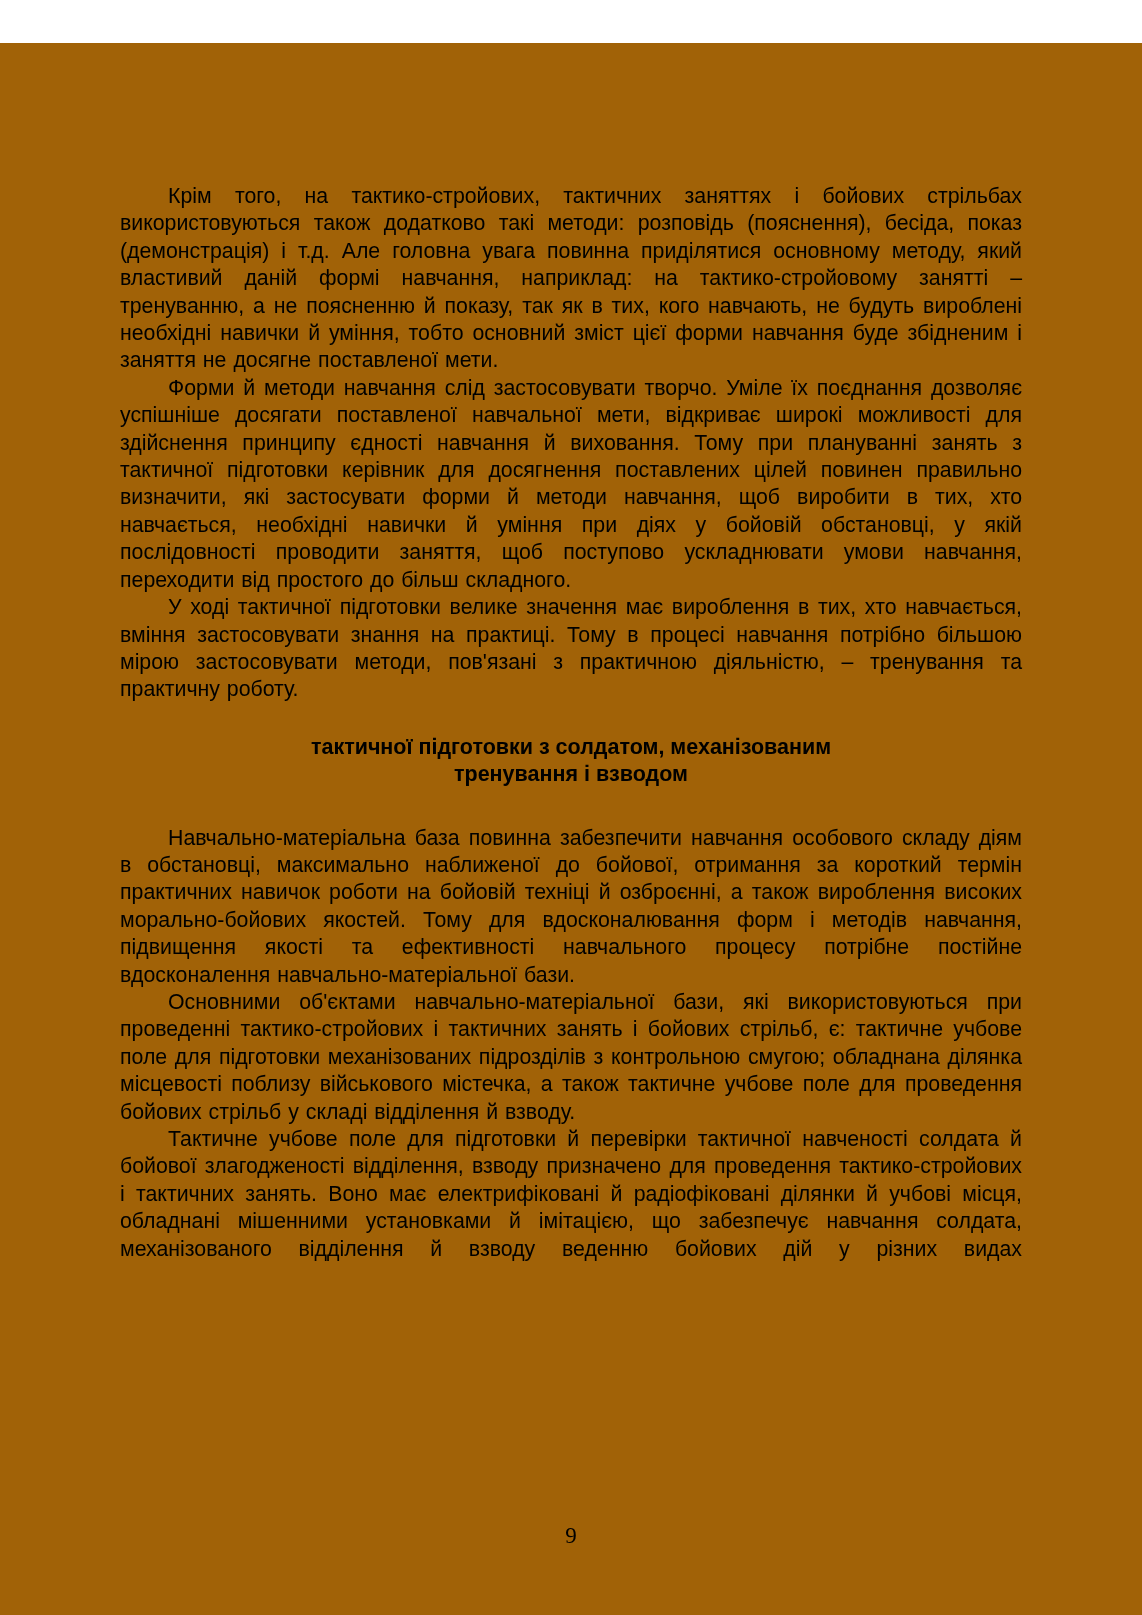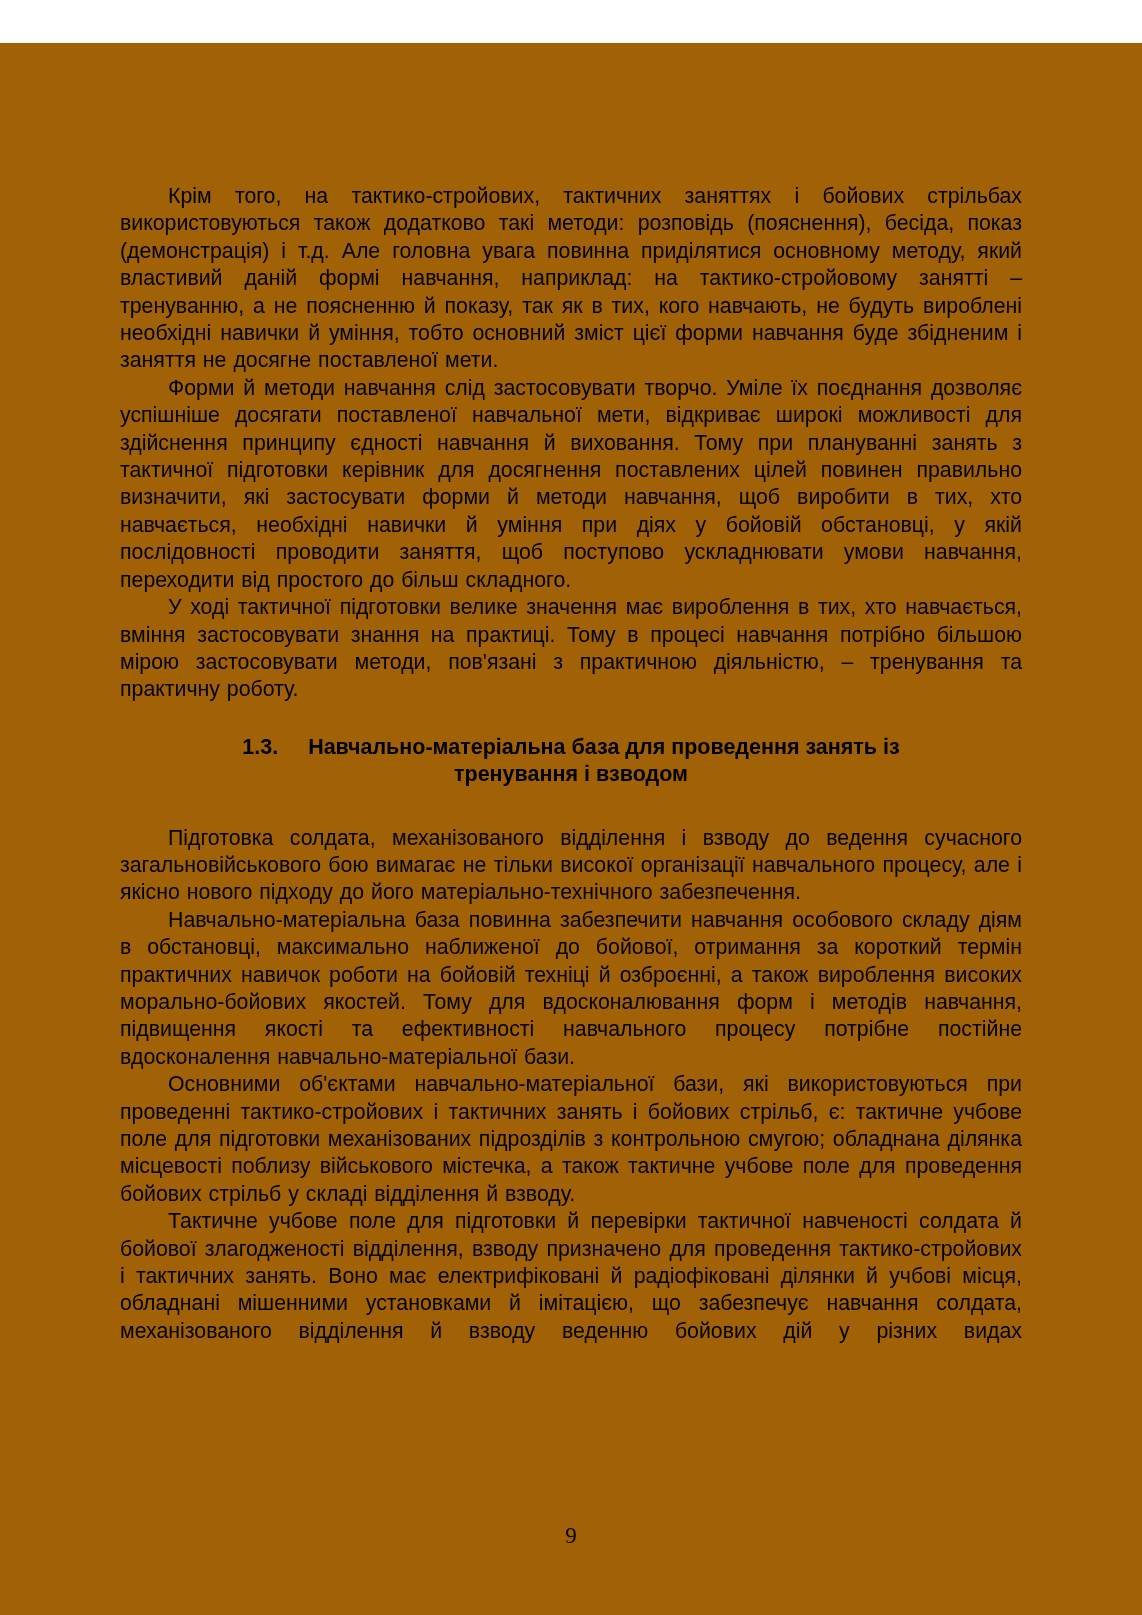--- a/index.html
+++ b/index.html
@@ -58,25 +58,24 @@
 <body>
 
 <div class="page">
   <div class="text-column">
 
     <p class="body-par">Крім того, на тактико-стройових, тактичних заняттях і бойових стрільбах використовуються також додатково такі методи: розповідь (пояснення), бесіда, показ (демонстрація) і т.д. Але головна увага повинна приділятися основному методу, який властивий даній формі навчання, наприклад: на тактико-стройовому занятті – тренуванню, а не поясненню й показу, так як в тих, кого навчають, не будуть вироблені необхідні навички й уміння, тобто основний зміст цієї форми навчання буде збідненим і заняття не досягне поставленої мети.</p>
     <p class="body-par">Форми й методи навчання слід застосовувати творчо. Уміле їх поєднання дозволяє успішніше досягати поставленої навчальної мети, відкриває широкі можливості для здійснення принципу єдності навчання й виховання. Тому при плануванні занять з тактичної підготовки керівник для досягнення поставлених цілей повинен правильно визначити, які застосувати форми й методи навчання, щоб виробити в тих, хто навчається, необхідні навички й уміння при діях у бойовій обстановці, у якій послідовності проводити заняття, щоб поступово ускладнювати умови навчання, переходити від простого до більш складного.</p>
     <p class="body-par">У ході тактичної підготовки велике значення має вироблення в тих, хто навчається, вміння застосовувати знання на практиці. Тому в процесі навчання потрібно більшою мірою застосовувати методи, пов'язані з практичною діяльністю, – тренування та практичну роботу.</p>
 
     <h2 class="section-heading">
-      <span class="h-line"><span>1.3.</span><span class="h-gap"></span><span>Навчально-матеріальна база для проведення занять із</span></span>
+      <span class="h-line">тактичної підготовки з солдатом, механізованим</span>
       <span class="h-line">тренування і взводом</span>
     </h2>
 
-    <p class="body-par">Підготовка солдата, механізованого відділення і взводу до ведення сучасного загальновійськового бою вимагає не тільки високої організації навчального процесу, але і якісно нового підходу до його матеріально-технічного забезпечення.</p>
     <p class="body-par">Навчально-матеріальна база повинна забезпечити навчання особового складу діям в обстановці, максимально наближеної до бойової, отримання за короткий термін практичних навичок роботи на бойовій техніці й озброєнні, а також вироблення високих морально-бойових якостей. Тому для вдосконалювання форм і методів навчання, підвищення якості та ефективності навчального процесу потрібне постійне вдосконалення навчально-матеріальної бази.</p>
     <p class="body-par">Основними об'єктами навчально-матеріальної бази, які використовуються при проведенні тактико-стройових і тактичних занять і бойових стрільб, є: тактичне учбове поле для підготовки механізованих підрозділів з контрольною смугою; обладнана ділянка місцевості поблизу військового містечка, а також тактичне учбове поле для проведення бойових стрільб у складі відділення й взводу.</p>
     <p class="body-par justify-last">Тактичне учбове поле для підготовки й перевірки тактичної навченості солдата й бойової злагодженості відділення, взводу призначено для проведення тактико-стройових і тактичних занять. Воно має електрифіковані й радіофіковані ділянки й учбові місця, обладнані мішенними установками й імітацією, що забезпечує навчання солдата, механізованого відділення й взводу веденню бойових дій у різних видах</p>
 
   </div>
 
   <div class="page-number">9</div>
 </div>
 
 </body></html>

